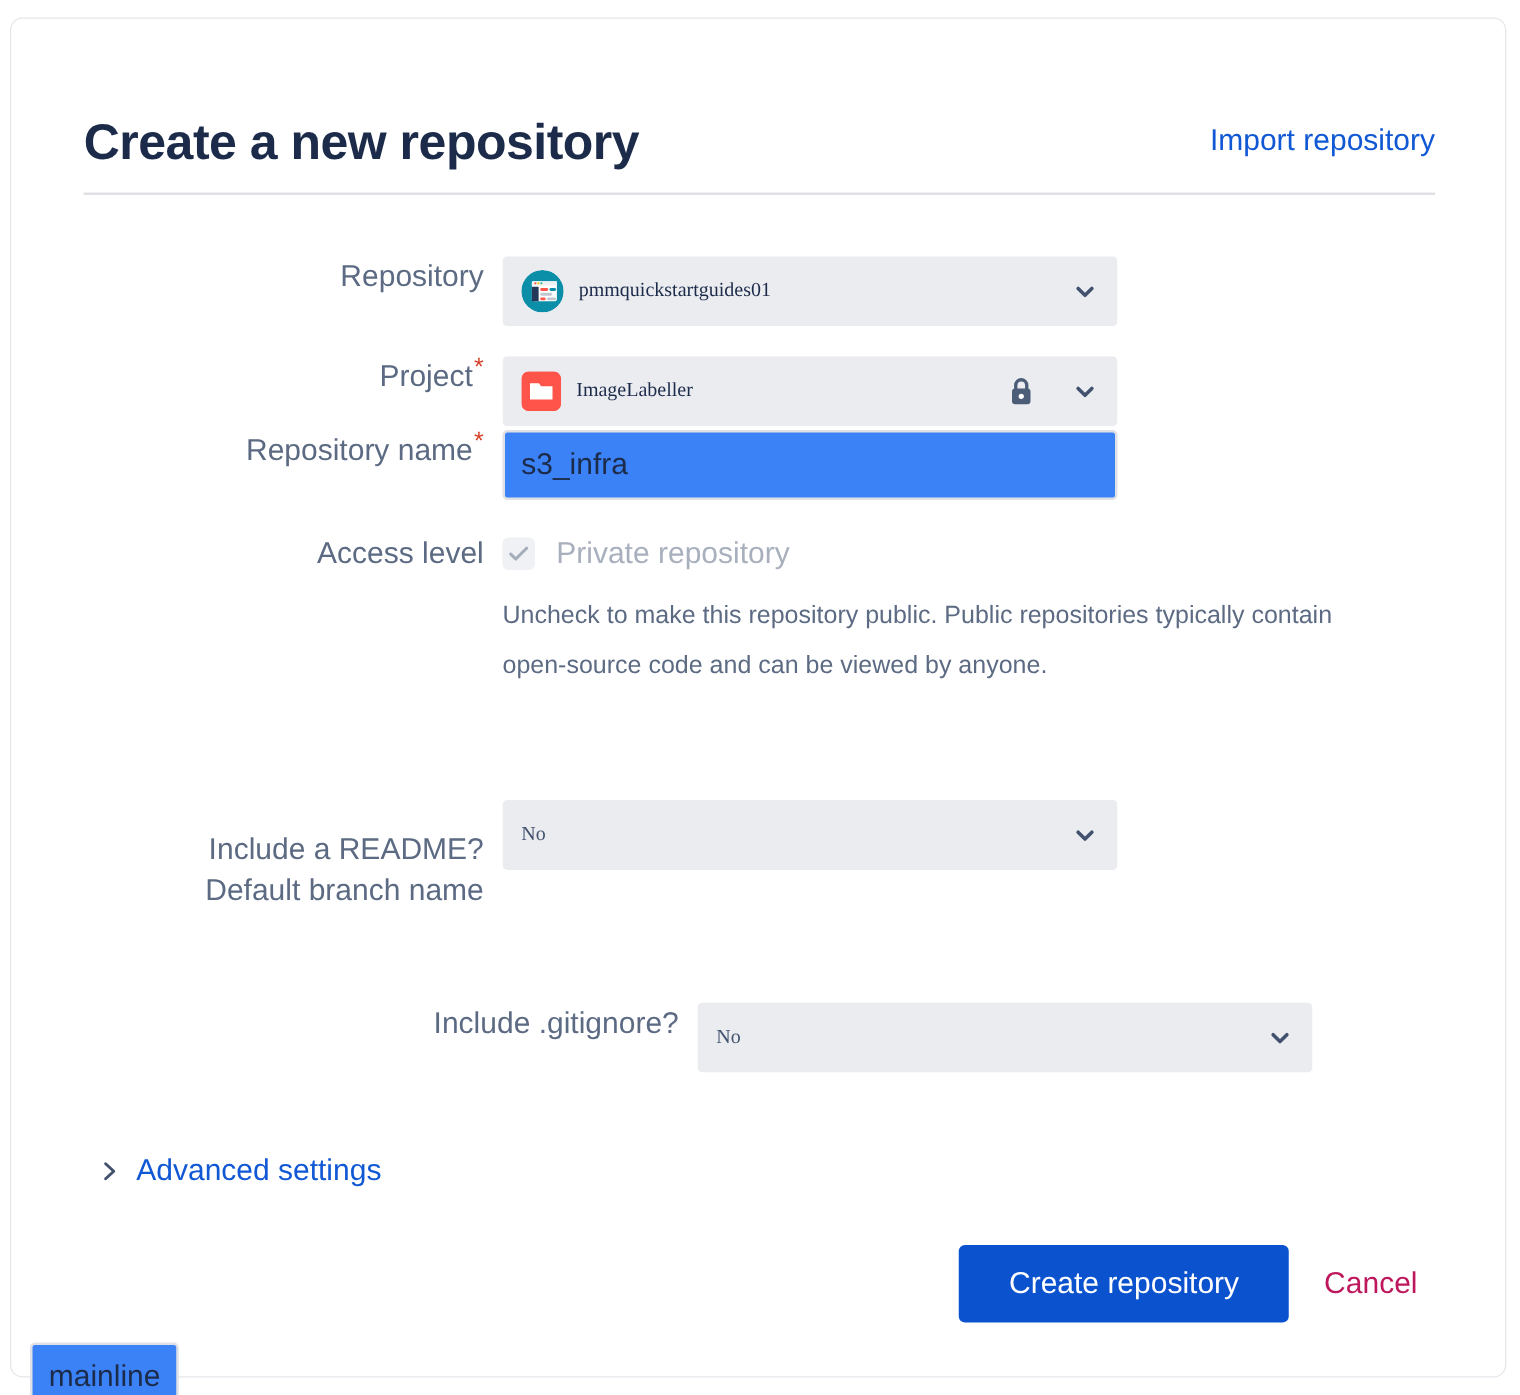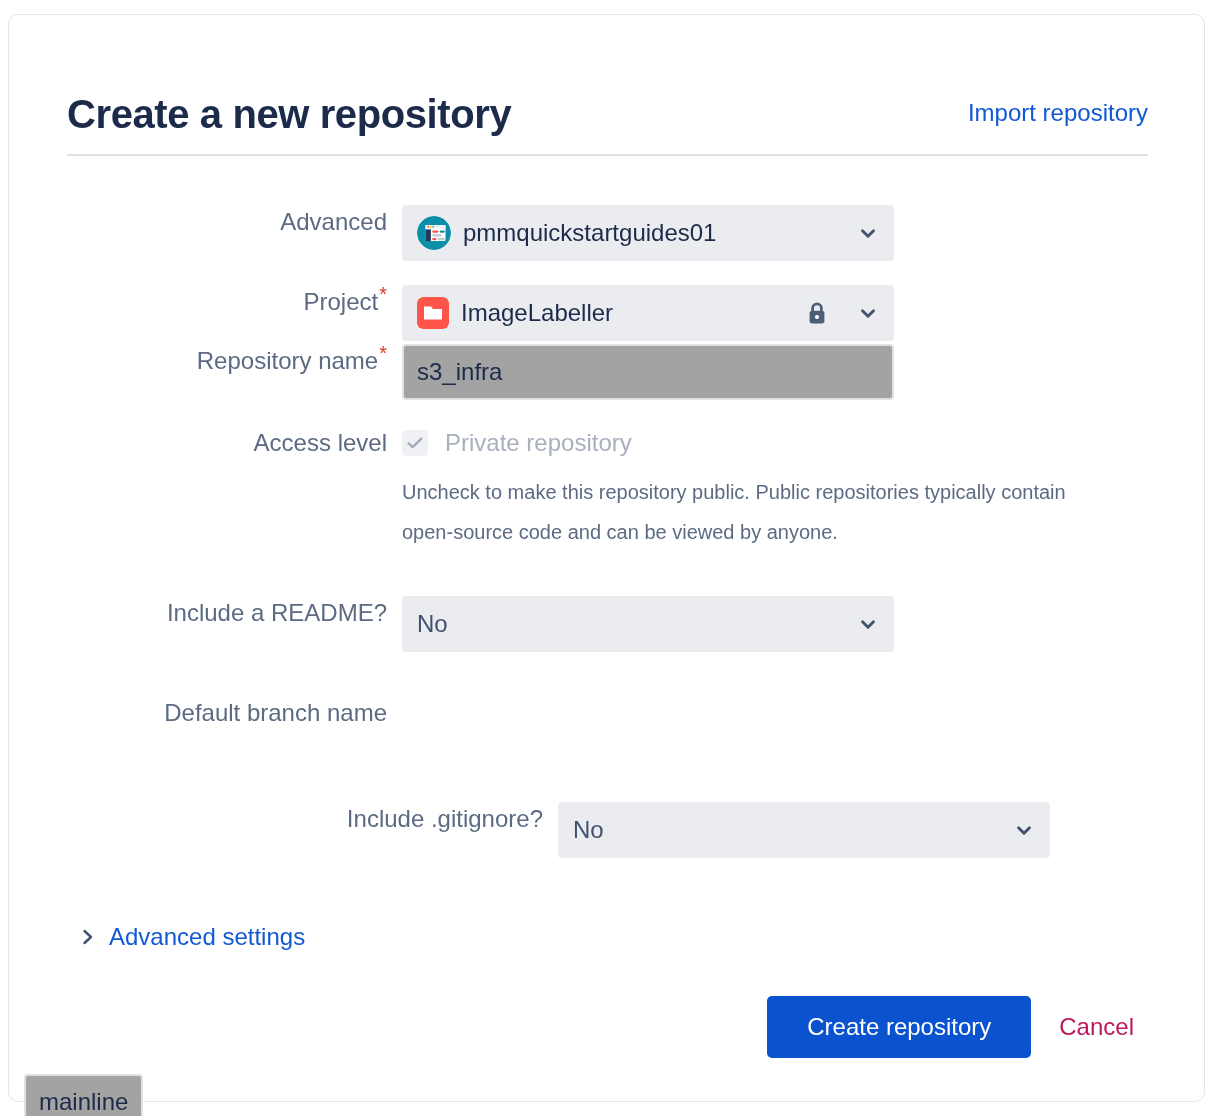--- a/index.html
+++ b/index.html
@@ -95,26 +95,27 @@
     height: 56px;
     background: #EBECF0;
     border: 1px solid transparent;
     border-radius: 4px;
     display: flex;
     align-items: center;
     padding: 0 14px;
     cursor: pointer;
   }
   .select .val {
-    font-size: 24px;
+    font-size: 16px;
     color: #1C2B4A;
     white-space: nowrap;
     overflow: hidden;
     text-overflow: ellipsis;
     flex: 1 1 auto;
+    font-family: Liberation Serif, serif;
   }
   .select .val.greyish { color: #42526E; }
   .chev {
     flex: 0 0 auto;
     width: 22px; height: 22px;
     margin-left: 8px;
     display: block;
   }
 
   
@@ -137,21 +138,21 @@
   .lock {
     flex: 0 0 auto;
     width: 24px; height: 26px;
     margin: 0 20px 0 8px;
     display: block;
   }
 
   
   .textinput {
     height: 56px;
-    background: #a3a3a3;
+    background: #3b82f6;
     border: 2px solid #DFE1E6;
     border-radius: 4px;
     display: flex;
     align-items: center;
     padding: 16px 13px;
     cursor: text;
   }
   .textinput .val {
     font-size: 24px;
     color: #1C2B4A;
@@ -240,21 +241,21 @@
   <div id="header">
     <div id="page-title">Create a new repository</div>
     <a id="import-link">Import repository</a>
   </div>
 
   <div id="divider"></div>
 
   <div id="form">
 
     <div class="row" style="height:80px;">
-      <div class="lbl">Advanced</div>
+      <div class="lbl">Repository</div>
       <div class="field">
         <div class="select">
           <span class="ws-avatar">
             <svg viewBox="0 0 34 34" width="34" height="34" xmlns="http://www.w3.org/2000/svg">
               <circle cx="17" cy="17" r="17" fill="#0B8FA8"></circle>
               <rect x="8.5" y="9" width="20" height="16" rx="1.6" fill="#ffffff"></rect>
               <rect x="8.5" y="9" width="20" height="3.4" fill="#EDF1F4"></rect>
               <circle cx="11.3" cy="10.7" r="0.85" fill="#FF5449"></circle>
               <circle cx="13.7" cy="10.7" r="0.85" fill="#FFC400"></circle>
               <circle cx="16.1" cy="10.7" r="0.85" fill="#36B37E"></circle>
@@ -321,21 +322,21 @@
               <rect x="0" y="0" width="26" height="26" rx="5" fill="#F0F1F4"></rect>
               <path d="M6.6 13.3 L10.6 17.2 L19.3 8.6" fill="none" stroke="#A5ADBA" stroke-width="2.5" stroke-linecap="round" stroke-linejoin="round"></path>
             </svg>
           </span>
           <span class="cb-label">Private repository</span>
         </div>
         <div class="helper">Uncheck to make this repository public. Public repositories typically contain open-source code and can be viewed by anyone.</div>
       </div>
     </div>
 
-    <div class="row" style="height:100px;">
+    <div class="row" style="height:100px;align-items:flex-end;">
       <div class="lbl">Include a README?</div>
       <div class="field">
         <div class="select">
           <span class="val greyish">No</span>
           <span class="chev">
             <svg viewBox="0 0 24 24" width="22" height="22" xmlns="http://www.w3.org/2000/svg">
               <path d="M6 9.5 L12 15.5 L18 9.5" fill="none" stroke="#42526E" stroke-width="3.1" stroke-linecap="round" stroke-linejoin="round"></path>
             </svg>
           </span>
         </div>

